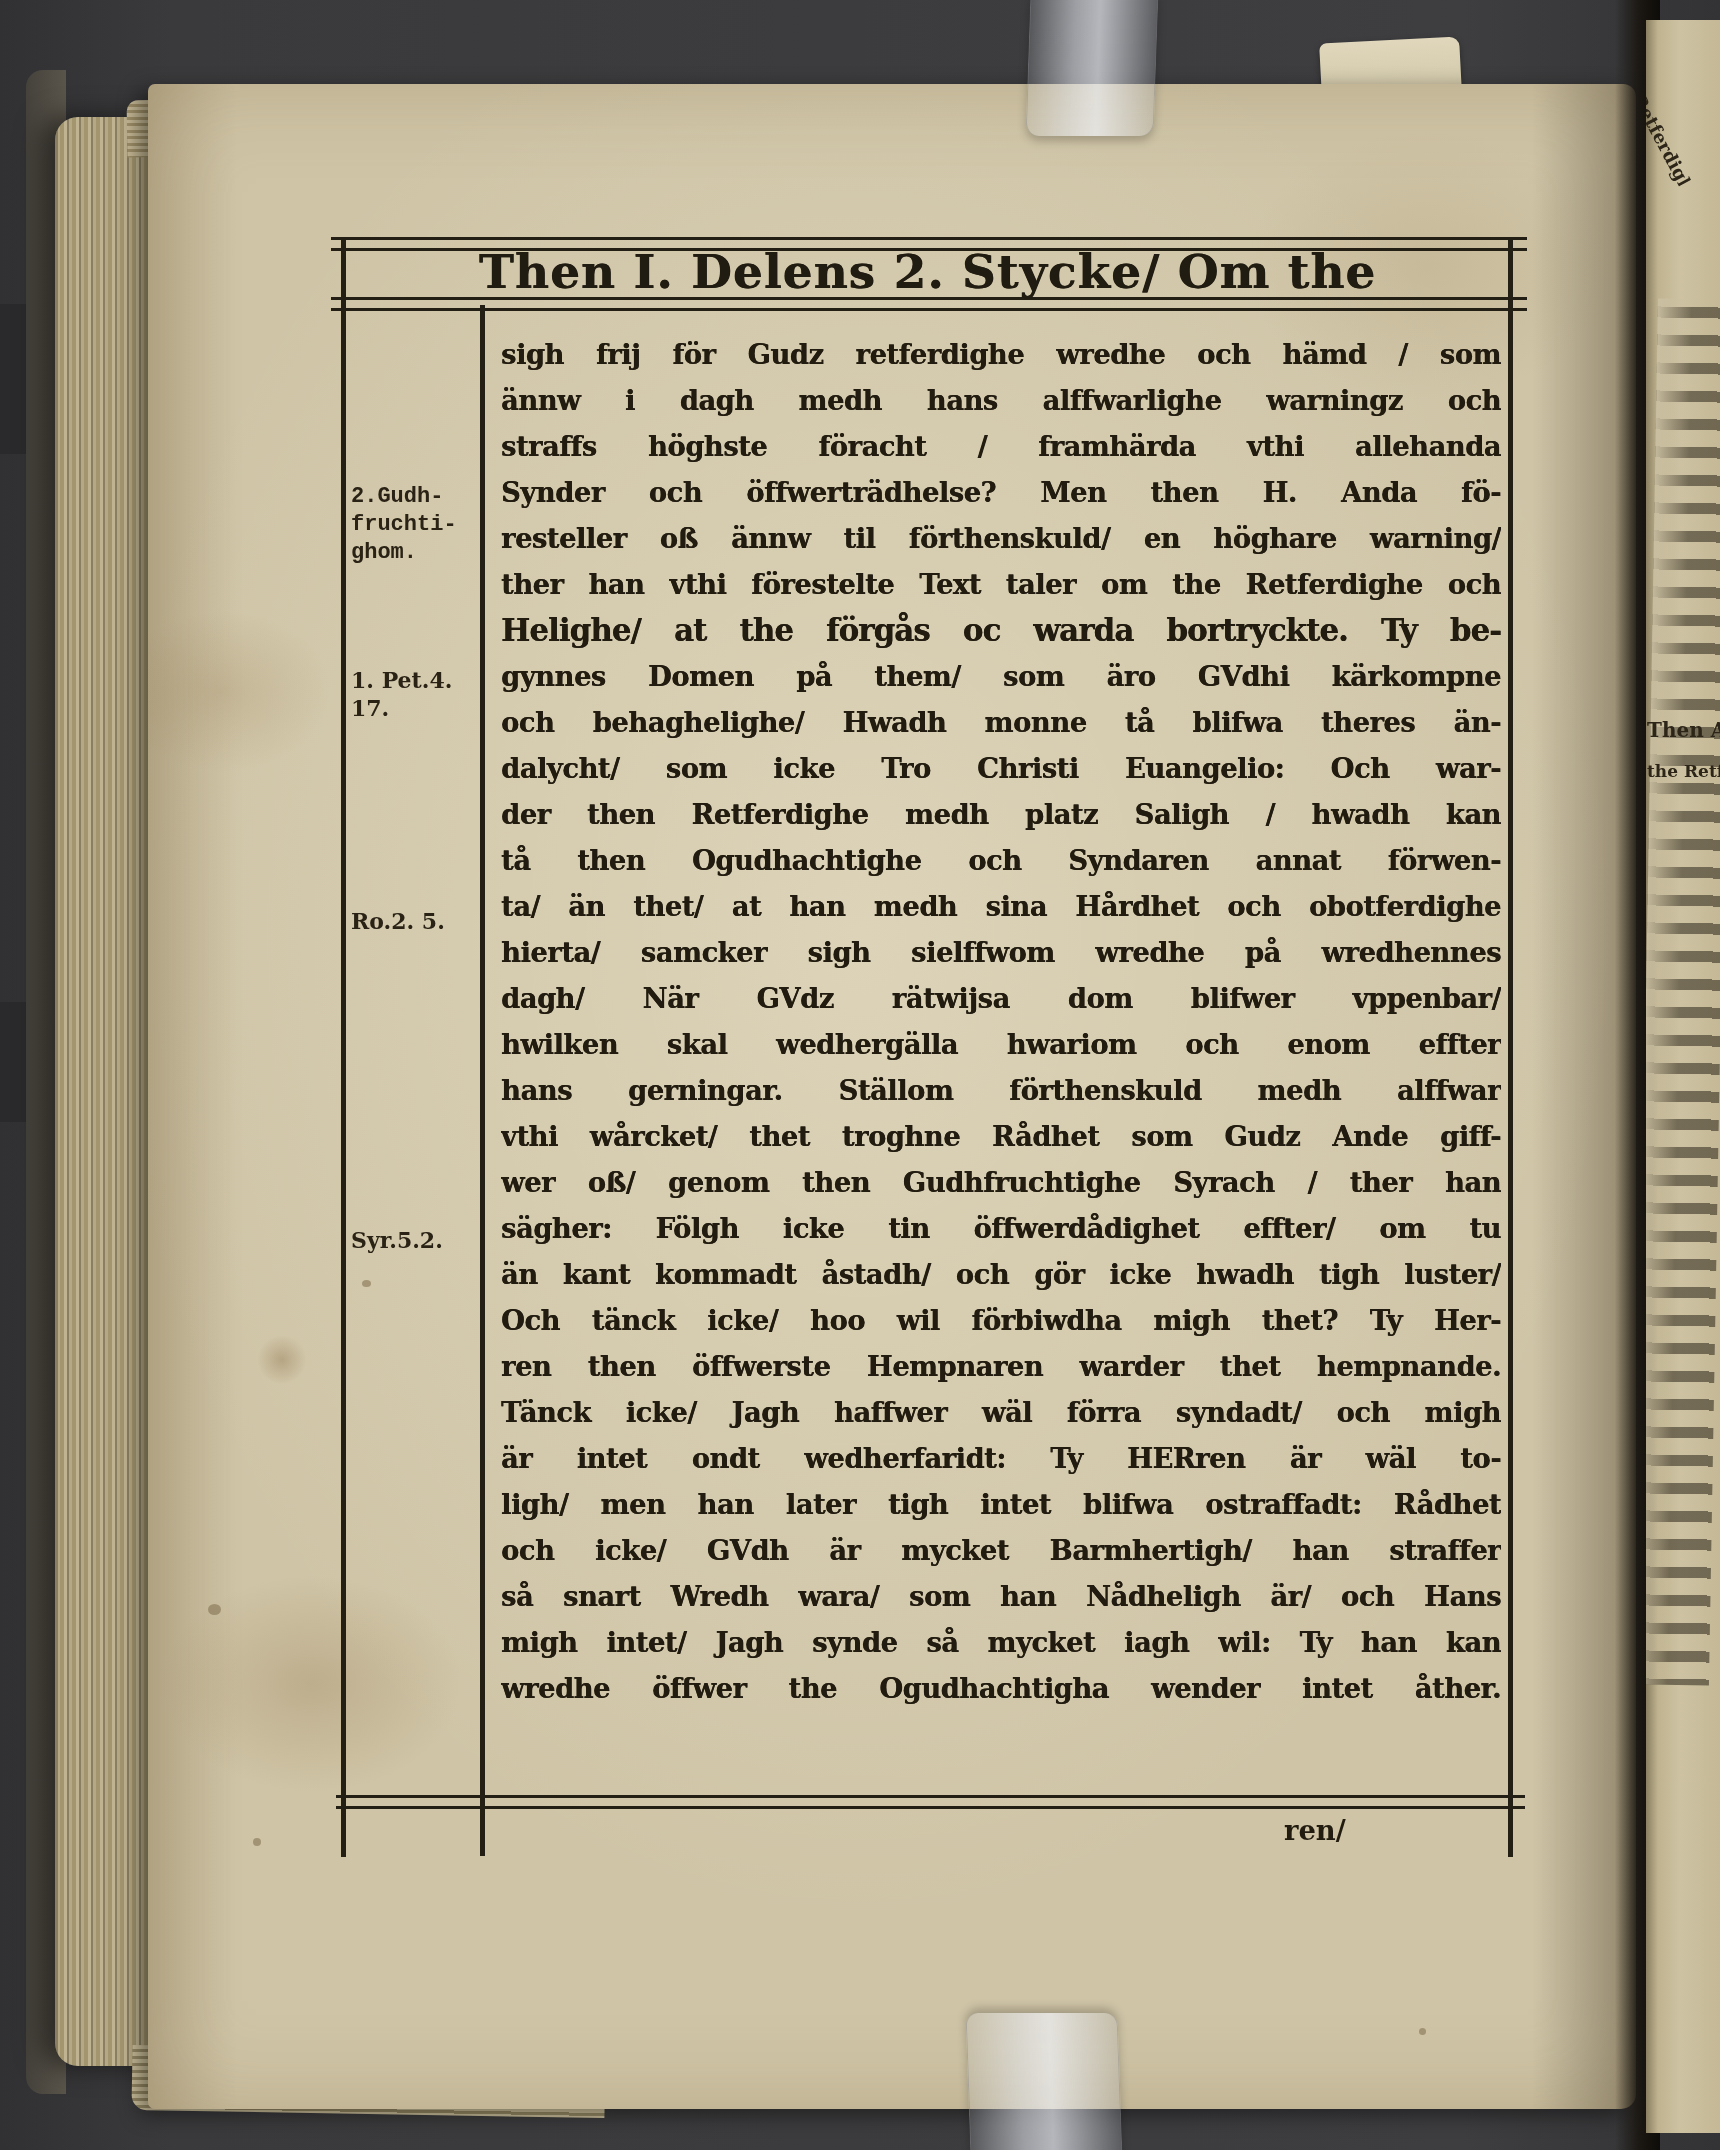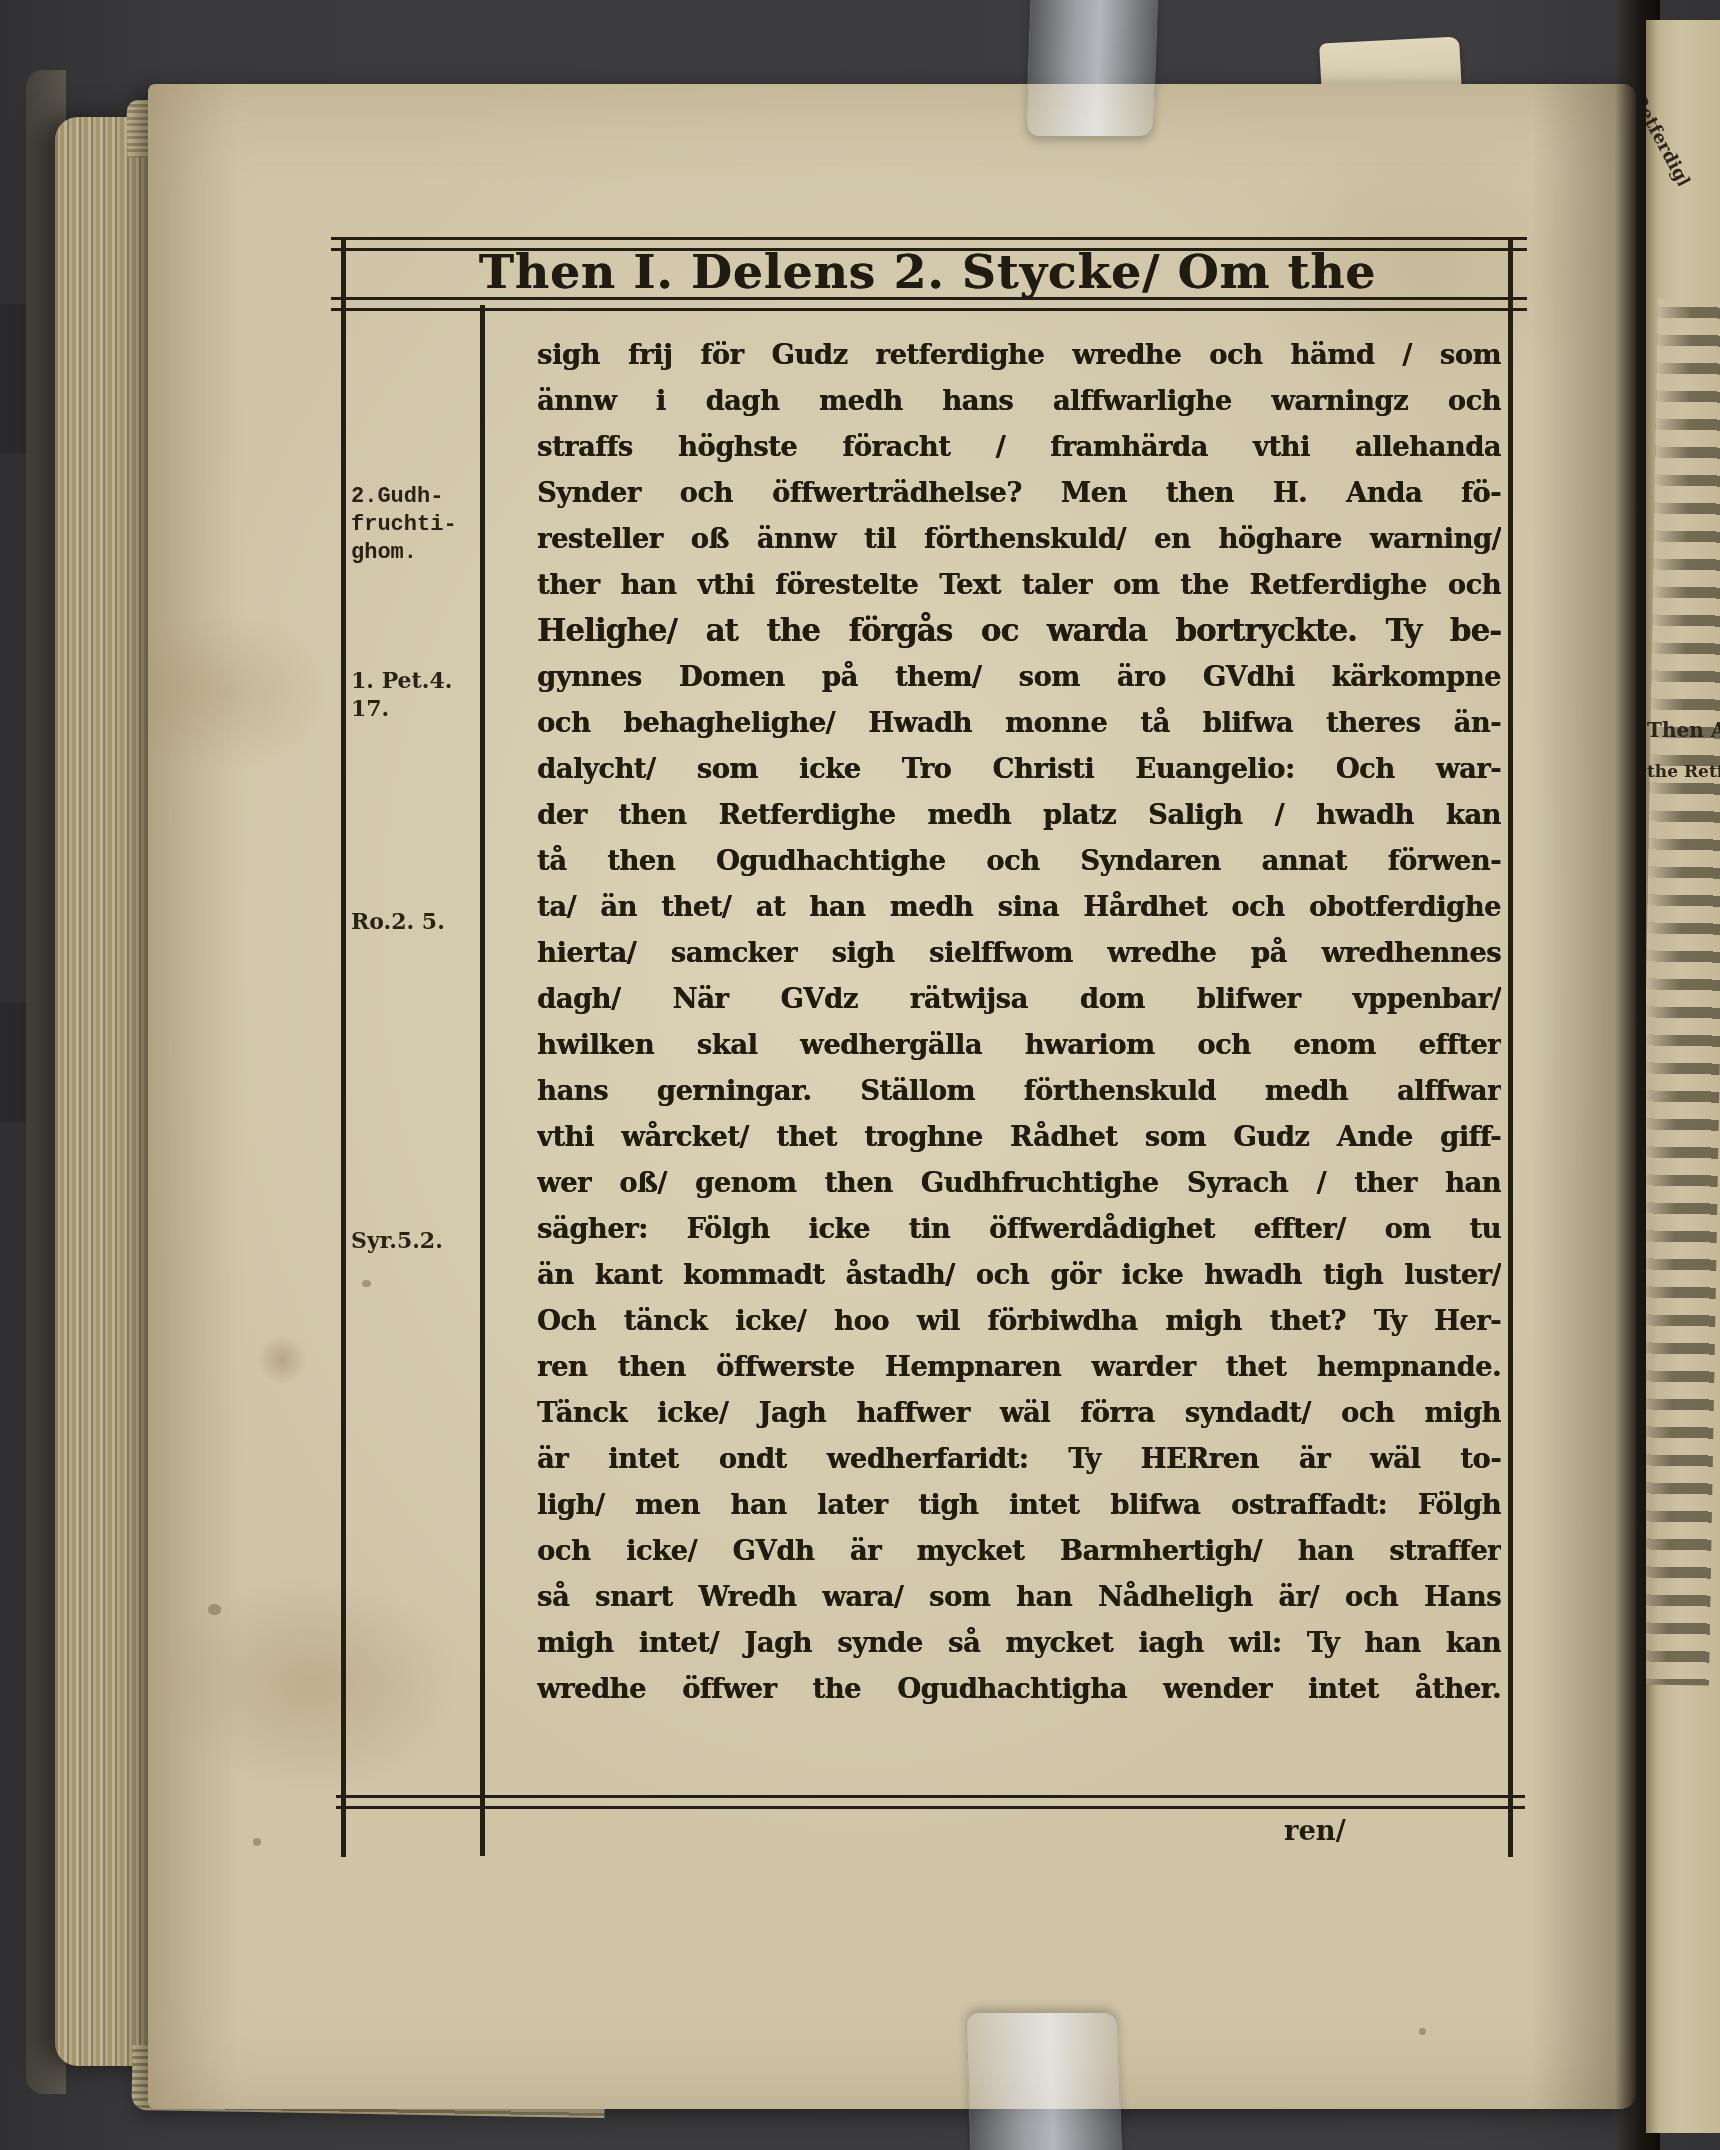--- a/index.html
+++ b/index.html
@@ -80,21 +80,21 @@
     text-shadow:0.5px 0 0 #211c12;white-space:nowrap;}
   .margin-note{position:absolute;left:203px;width:123px;font-size:22px;line-height:28px;
     font-weight:bold;color:#2a2315;white-space:pre-line;}
   .note-1{top:399px;font-family:Liberation Mono, monospace;}
   .note-2{top:582px;}
   .note-3{top:823px;}
   .note-4{top:1142px;}
   .body-text{position:absolute;left:353px;top:247px;width:1000px;color:#221c10;}
   .body-line{font-size:27.4px;line-height:46px;font-weight:bold;letter-spacing:-0.5px;
     text-align:justify;text-align-last:justify;text-shadow:0.3px 0 0 #221c10;
-    white-space:normal;overflow:hidden;height:46px;margin-left:36px;}
+    white-space:normal;overflow:hidden;height:46px;}
   .body-text .body-line:nth-child(7){font-size:31px;letter-spacing:-1px;}
   .catchword{position:absolute;left:1136px;top:1730px;width:219px;text-align:left;
     font-size:27.4px;font-weight:bold;color:#221c10;}
 </style>
 </head>
 <body>
 
 <div class="scene">
 
   <div class="support-clip clip-1"></div>
@@ -148,21 +148,21 @@
         <div class="body-line">hwilken skal wedhergälla hwariom och enom effter</div>
         <div class="body-line">hans gerningar. Ställom förthenskuld medh alffwar</div>
         <div class="body-line">vthi wårcket/ thet troghne Rådhet som Gudz Ande giff-</div>
         <div class="body-line">wer oß/ genom then Gudhfruchtighe Syrach / ther han</div>
         <div class="body-line">sägher: Fölgh icke tin öffwerdådighet effter/ om tu</div>
         <div class="body-line">än kant kommadt åstadh/ och gör icke hwadh tigh luster/</div>
         <div class="body-line">Och tänck icke/ hoo wil förbiwdha migh thet? Ty Her-</div>
         <div class="body-line">ren then öffwerste Hempnaren warder thet hempnande.</div>
         <div class="body-line">Tänck icke/ Jagh haffwer wäl förra syndadt/ och migh</div>
         <div class="body-line">är intet ondt wedherfaridt: Ty HERren är wäl to-</div>
-        <div class="body-line">ligh/ men han later tigh intet blifwa ostraffadt: Fölgh</div>
+        <div class="body-line">ligh/ men han later tigh intet blifwa ostraffadt: Rådhet</div>
         <div class="body-line">och icke/ GVdh är mycket Barmhertigh/ han straffer</div>
         <div class="body-line">så snart Wredh wara/ som han Nådheligh är/ och Hans</div>
         <div class="body-line">migh intet/ Jagh synde så mycket iagh wil: Ty han kan</div>
         <div class="body-line">wredhe öffwer the Ogudhachtigha wender intet åther.</div>
       </div>
 
     <div class="catchword">ren/</div>
   </div>
 
   <div class="gutter"></div>

